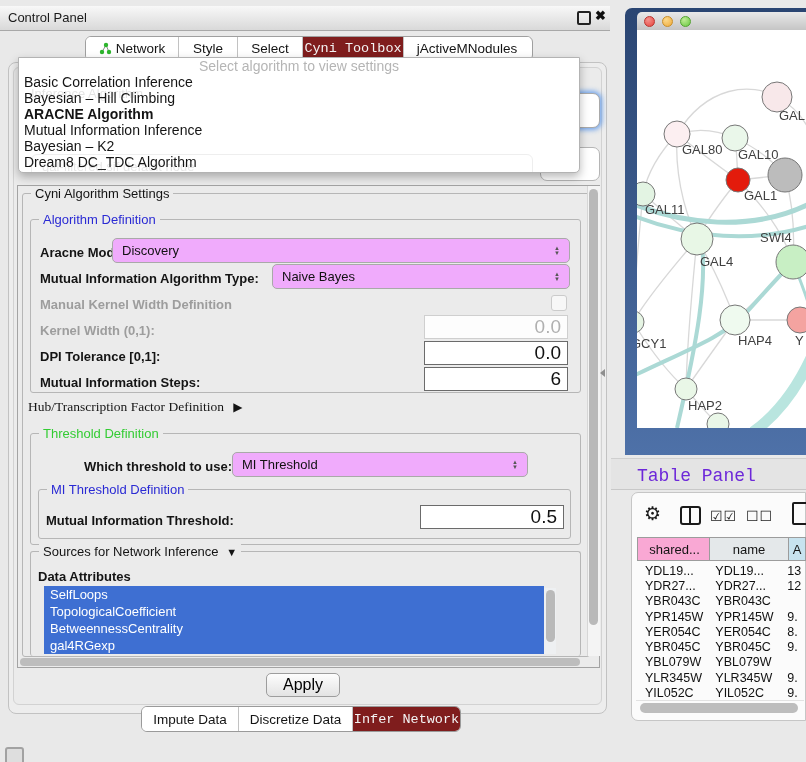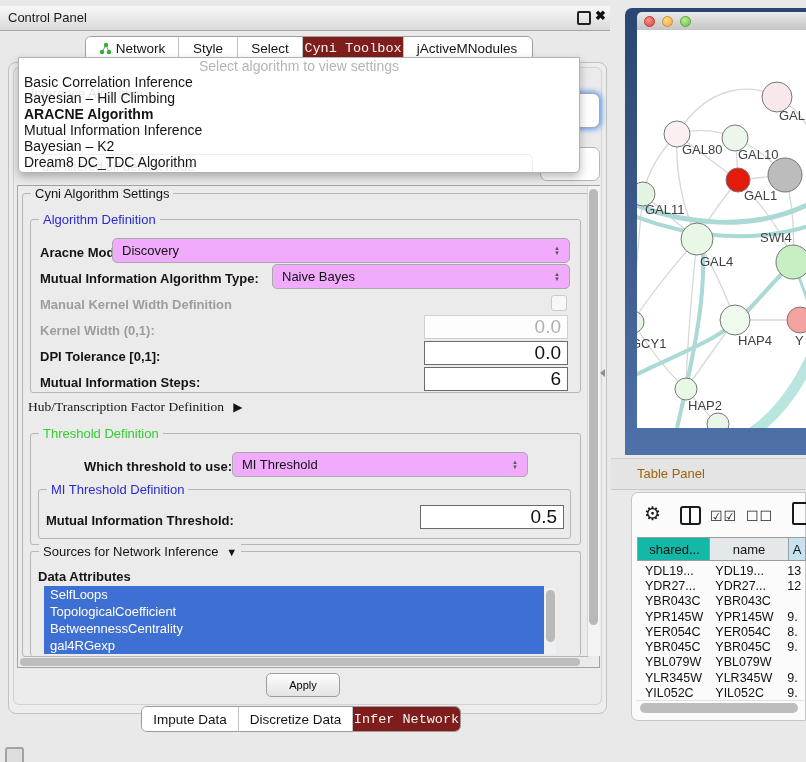--- a/index.html
+++ b/index.html
@@ -173,21 +173,21 @@
   </div>
 
   <div class="abs" style="left:587px;top:186px;width:12px;height:470px;background:#f4f4f4;border-left:1px solid #d6d6d6;">
     <div class="thumb-v" style="left:1px;top:3px;width:9px;height:436px;"></div>
   </div>
   <div class="abs" style="left:18px;top:656px;width:568px;height:11px;">
     <div class="thumb-h" style="left:2px;top:2px;width:560px;height:8px;"></div>
   </div>
 
   <button class="abs" style="left:266px;top:673px;width:74px;height:24px;border:1px solid #9d9d9d;border-radius:5px;
-              background:linear-gradient(#fdfdfd,#e3e3e3);font-size:11px;font-family:'Liberation Sans',sans-serif;">Apply</button>
+              background:linear-gradient(#fdfdfd,#e3e3e3);font-size:16px;font-family:'Liberation Sans',sans-serif;">Apply</button>
 
   <div class="abs" style="left:141px;top:706px;width:318px;height:24px;display:flex;border:1px solid #9a9a9a;border-radius:6px;overflow:hidden;background:#fff;">
     <div class="seg" style="width:96px;">
         <span>Impute Data</span>
       </div>
     <div class="seg-div"></div>
     <div class="seg" style="width:113px;">
         <span>Discretize Data</span>
       </div>
     <div class="seg-div"></div>
@@ -262,34 +262,34 @@
       <text x="63" y="236">GAL4</text>
       <text x="123" y="212">SWI4</text>
       <text x="-6" y="318">GCY1</text>
       <text x="101" y="315">HAP4</text>
       <text x="158" y="315">Y</text>
       <text x="51" y="380">HAP2</text>
     </svg>
   </div>
 
   <div class="abs" style="left:611px;top:458px;width:195px;height:30px;background:#e4e4e4;border-top:1px solid #cfcfcf;border-bottom:1px solid #c8c8c8;">
-    <span style="position:absolute;left:26px;top:7px;font-size:13px;color:#a16207;">Table Panel</span>
+    <span style="position:absolute;left:26px;top:7px;font-size:18px;color:#6d28d9;font-family:Liberation Mono, monospace;">Table Panel</span>
   </div>
 
   <div class="abs" style="left:631px;top:492px;width:175px;height:229px;background:#fbfbfb;border:1px solid #c6c6c6;border-radius:7px 0 0 7px;box-sizing:border-box;"></div>
 
   <span class="abs" style="left:644px;top:502px;font-size:19px;color:#1a1a1a;">⚙</span>
   <span class="abs" style="left:680px;top:506px;width:17px;height:15px;border:2px solid #1a1a1a;border-radius:3px;">
     <span style="position:absolute;left:6.5px;top:0;width:2px;height:15px;background:#1a1a1a;"></span>
   </span>
   <span class="abs" style="left:710px;top:508px;font-size:14px;color:#1a1a1a;letter-spacing:1px;">☑☑</span>
   <span class="abs" style="left:746px;top:508px;font-size:14px;color:#1a1a1a;letter-spacing:1px;">☐☐</span>
   <span class="abs" style="left:792px;top:502px;width:16px;height:19px;border:2px solid #1a1a1a;border-radius:2px;"></span>
 
-  <div class="hdr-cell" style="left:637px;width:75px;background:#14b8a6;">shared...</div>
+  <div class="hdr-cell" style="left:637px;width:75px;background:#f9a8d4;">shared...</div>
   <div class="hdr-cell" style="left:709px;width:80px;background:#e4e8ea;">name</div>
   <div class="hdr-cell" style="left:788px;width:18px;background:#c7e3ef;">A</div>
 
   <div class="abs" style="left:640px;top:563px;width:166px;height:137px;overflow:hidden;">
     <div class="trow">
         <span class="tc1">YDL19...</span>
         <span class="tc2">YDL19...</span>
         <span class="tc3">13</span>
       </div>
     <div class="trow">

